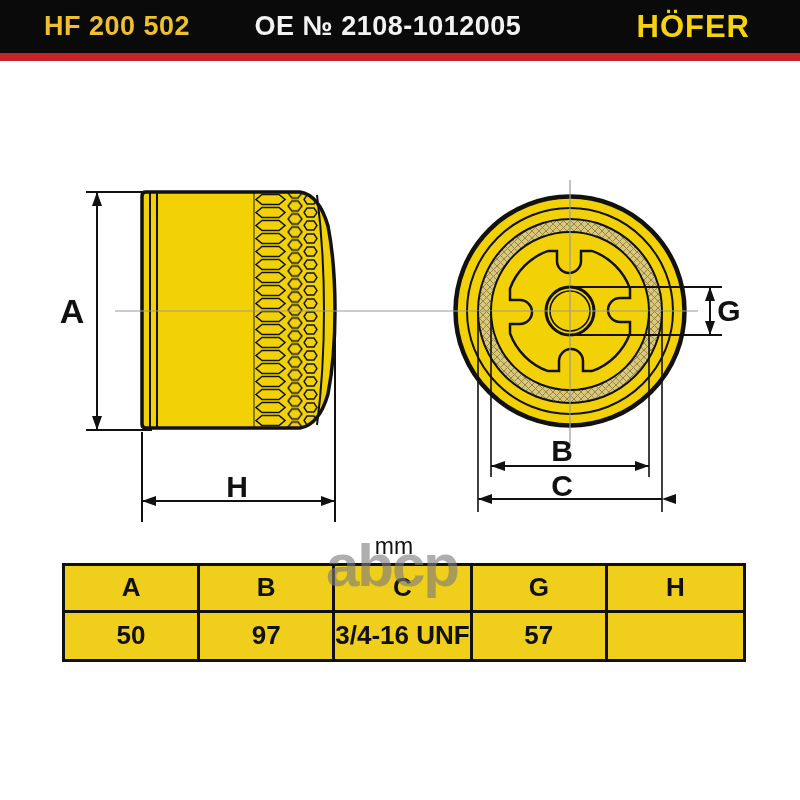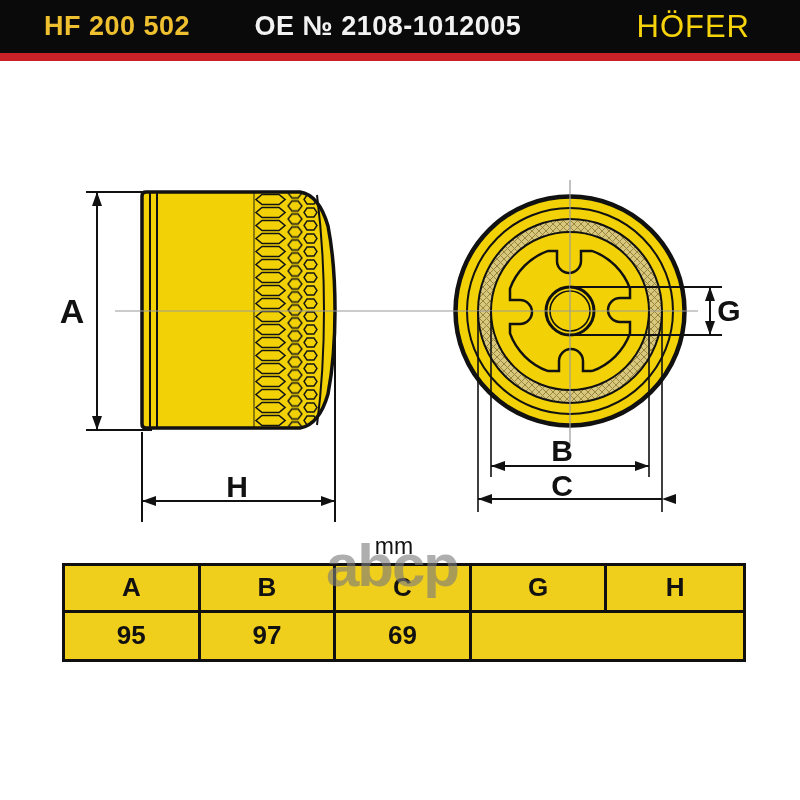--- a/index.html
+++ b/index.html
@@ -13,21 +13,21 @@
   .part-code{
     position:absolute;left:44px;top:0;height:67px;line-height:53px;
     color:#eec02f;font-size:27px;font-weight:bold;letter-spacing:.5px;
   }
   .oe-number{
     position:absolute;left:388px;top:0;transform:translateX(-50%);
     height:35px;line-height:53px;color:#f2f2f2;font-size:27px;font-weight:bold;letter-spacing:.5px;
   }
   .brand{
     position:absolute;right:50px;top:0;height:53px;line-height:53px;
-    color:#f6d30b;font-size:31px;font-weight:400;letter-spacing:1px;
+    color:#f6d30b;font-size:31px;font-weight:700;letter-spacing:1px;
   }
   
   .dim-label{
     position:absolute;transform:translate(-50%,-50%);
     color:#111;font-weight:bold;font-size:30px;line-height:1;
   }
   .dim-label.a{left:72px;top:311px;font-size:34px;}
   .dim-label.h{left:237px;top:487px;}
   .dim-label.b{left:562px;top:451px;}
   .dim-label.c{left:562px;top:486px;}
@@ -165,18 +165,19 @@
 <div class="dim-label g">G</div>
 
 <div class="unit-label">mm</div>
 
 <div class="spec-table">
   <div class="spec-cell">A</div>
   <div class="spec-cell">B</div>
   <div class="spec-cell">C</div>
   <div class="spec-cell">G</div>
   <div class="spec-cell">H</div>
-  <div class="spec-cell">95</div>
+  <div class="spec-cell">50</div>
   <div class="spec-cell">97</div>
-  <div class="spec-cell">69</div>
+  <div class="spec-cell">3/4-16 UNF</div>
+  <div class="spec-cell">57</div>
 </div>
 
 <div class="watermark">abcp</div>
 
 </body></html>

